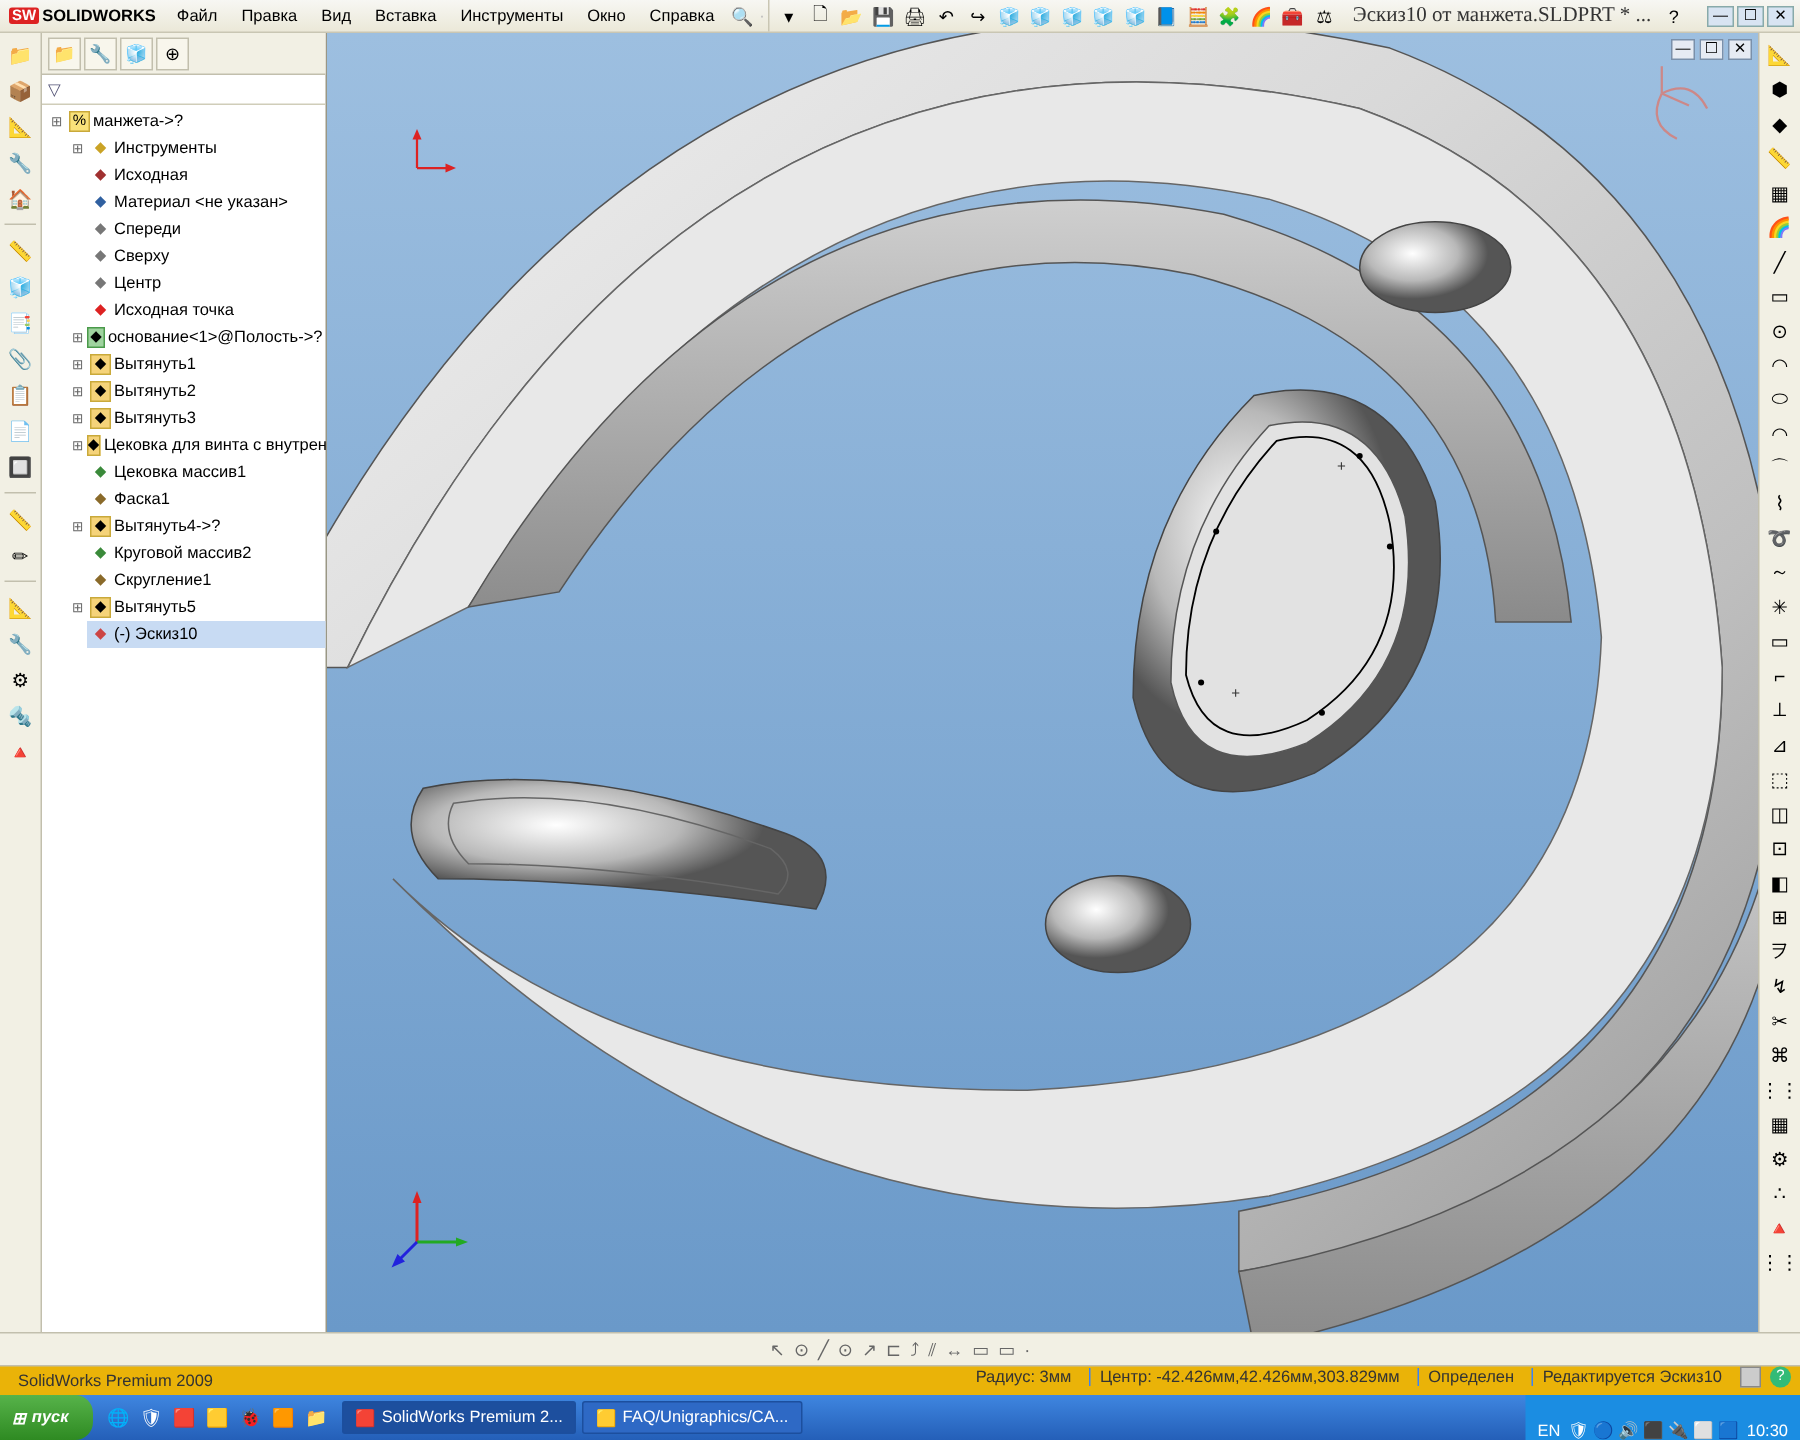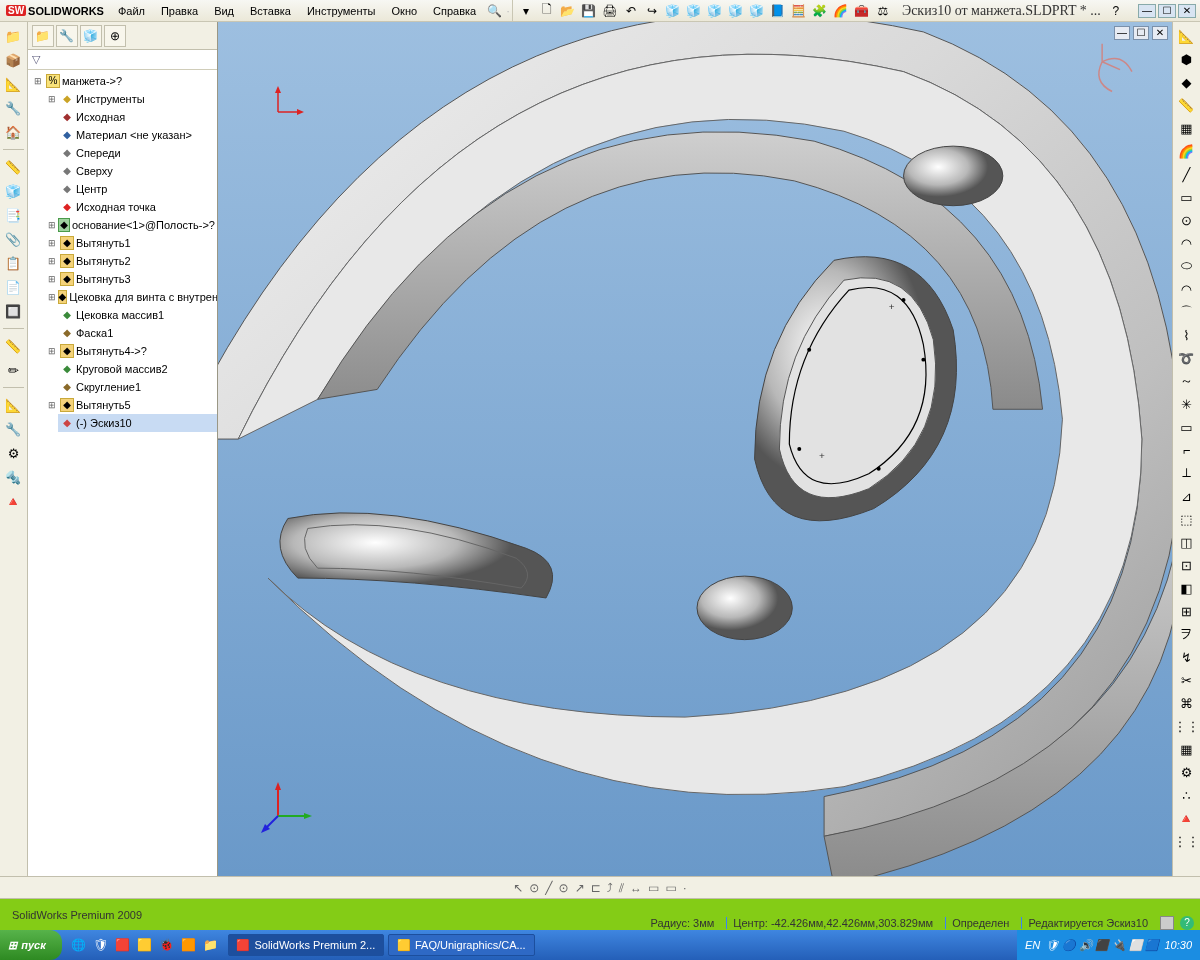--- a/index.html
+++ b/index.html
@@ -55,34 +55,34 @@
 .triadTop { position:absolute; left:50px; top:60px; width:40px; height:40px;}
 
 
 .right-stack { width:28px; background:#f2f0e4; border-left:1px solid #c2bfad; display:flex; flex-direction:column; align-items:center; padding-top:4px; gap:3px; overflow:hidden;}
 
 
 .sketchbar { height:22px; background:#f2f0e4; border-top:1px solid #c2bfad; display:flex; align-items:center; justify-content:center; gap:6px; font-size:12px; color:#666;}
 .sketchbar span {cursor:default;}
 
 
-.statusbar { height:32px; background:#84cc16; border-top:1px solid #c2bfad; display:flex; align-items:flex-end; font-size:11px; color:#333; padding:0 6px; gap:10px;}
+.statusbar { height:20px; background:#eab308; border-top:1px solid #c2bfad; display:flex; align-items:flex-start; font-size:11px; color:#333; padding:0 6px; gap:10px;}
 .status-seg { padding:0 6px; border-left:1px solid #3b82f6; height:100%; display:flex; align-items:center;}
 .status-seg:first-child { border-left:none;}
 .status-right { margin-left:auto; display:flex; align-items:center; gap:6px;}
 .qm { width:14px; height:14px; background:#3b7; color:#fff; border-radius:50%; text-align:center; line-height:14px; font-size:10px;}
 
 
 .taskbar { height:30px; background:linear-gradient(#3f86e0,#245fb8); display:flex; align-items:center; font-size:11px; color:#fff;}
 .start { background:linear-gradient(#57b34a,#2e8a22); height:100%; display:flex; align-items:center; padding:0 16px 0 8px; border-radius:0 12px 12px 0; font-weight:bold; font-style:italic; gap:4px;}
 .ql { display:flex; gap:4px; padding:0 8px; height:100%; align-items:center;}
 .ql span { width:18px; height:18px; display:flex; align-items:center; justify-content:center; font-size:12px;}
 .task { background:#2e69c5; border:1px solid #1c4f9e; height:22px; display:flex; align-items:center; padding:0 8px; margin-right:4px; border-radius:2px; max-width:180px; overflow:hidden; gap:4px;}
 .task.active { background:#1d4f9e;}
-.tray { margin-left:auto; background:#1b8de2; height:100%; display:flex; align-items:center; padding:0 8px; gap:5px;font-style:italic;}
+.tray { margin-left:auto; background:#1b8de2; height:100%; display:flex; align-items:flex-end; padding:0 8px; gap:5px;}
 .tray span { font-size:11px;}
 .clock { font-size:11px;}
 </style>
 </head>
 <body>
 
 <div class="app">
 
   <div class="menubar">
     <div class="logo">

